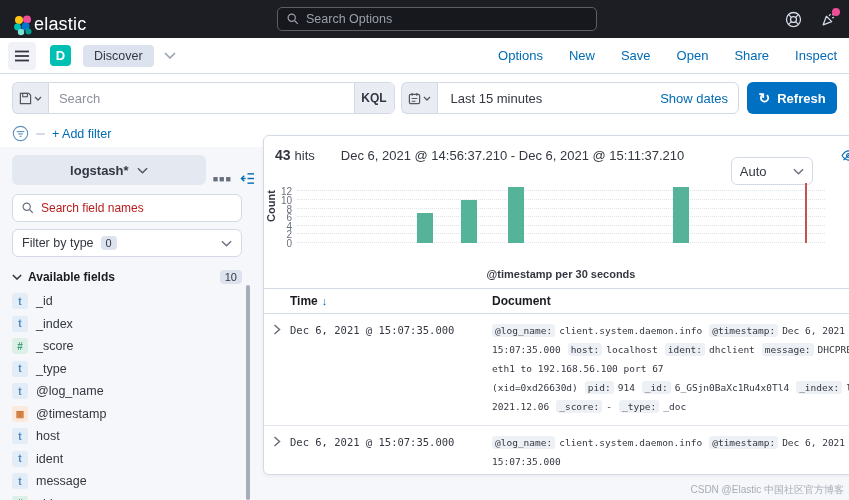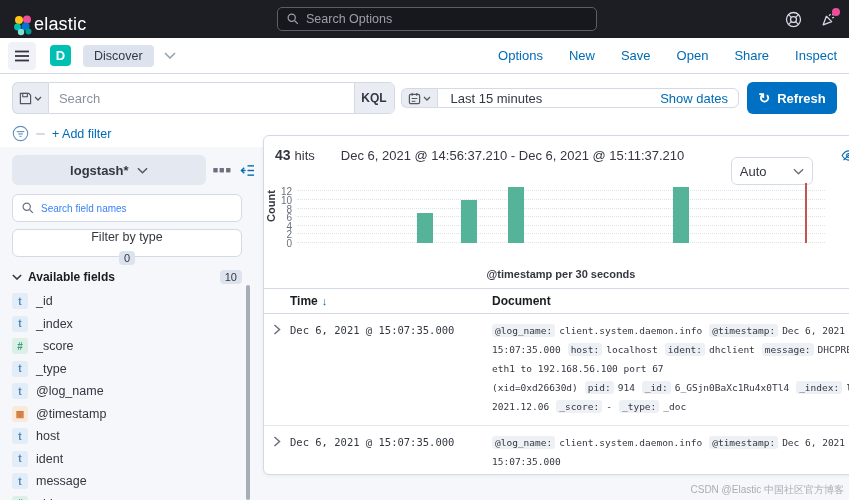--- a/index.html
+++ b/index.html
@@ -37,21 +37,21 @@
   .querybar { position:absolute; left:0; top:74px; width:849px; height:48px; background:#fff;
     display:flex; align-items:center; padding:0 12px; }
   .save-seg { width:36px; height:32px; background:#e9edf3; border:1px solid #d3dae6;
     border-right:none; border-radius:6px 0 0 6px; display:flex; align-items:center; justify-content:center; gap:2px; }
   .q-input { width:347px; height:32px; background:#fff; border:1px solid #d3dae6; border-radius:0 6px 6px 0;
     display:flex; align-items:center; }
   .q-ph { flex:1; padding-left:10px; color:#8d919e; font-size:13px; }
   .kql { height:30px; width:40px; background:#e9edf3; border-left:1px solid #d3dae6;
     border-radius:0 5px 5px 0; display:flex; align-items:center; justify-content:center;
     font-size:12px; font-weight:600; color:#343741; }
-  .date-group { display:flex; margin-left:6px; height:20px; width:339px; }
+  .date-group { display:flex; margin-left:6px; height:32px; width:339px; }
   .date-seg { width:36px; background:#e9edf3; border:1px solid #d3dae6; border-right:none;
     border-radius:6px 0 0 6px; display:flex; align-items:center; justify-content:center; gap:2px; }
   .date-main { flex:1; border:1px solid #d3dae6; border-radius:0 6px 6px 0; display:flex;
     align-items:center; padding:0 10px 0 13px; }
   .date-text { font-size:13px; color:#343741; }
   .show-dates { margin-left:auto; color:#006bb4; font-size:13px; font-weight:500; cursor:pointer; }
   .refresh-btn { margin-left:8px; width:90px; height:32px; background:#0071c2; color:#fff;
     border:none; border-radius:6px; font-size:13px; font-weight:600; display:flex;
     align-items:center; justify-content:center; gap:7px; font-family:inherit; cursor:pointer; }
   .refresh-glyph { font-size:14px; line-height:1; }
@@ -60,30 +60,30 @@
   .filterbar { position:absolute; left:0; top:120px; width:849px; height:27px; background:#fff;
     display:flex; align-items:center; padding-left:12px; gap:7px; }
   .filter-dash { width:9px; height:2px; background:#d3dae6; border-radius:1px; }
   .add-filter { color:#006bb4; font-size:12.5px; font-weight:500; cursor:pointer; }
 
   
   .main { position:absolute; left:0; top:147px; width:849px; height:353px; background:#f5f7fa; }
 
   
   .sidebar { position:absolute; left:0; top:147px; width:255px; height:353px; padding:8px 0 0 12px; }
-  .ip-row { display:flex; align-items:center; }
+  .ip-row { display:flex; align-items:flex-end; }
   .ip-pill { width:203px; height:30px; background:#e3e8f1; border-radius:6px; display:flex;
     align-items:center; justify-content:center; gap:8px; font-size:13px; font-weight:bold; color:#343741; }
   .ip-icons { display:flex; align-items:center; gap:8px; margin-left:7px; }
   .dots { color:#69707d; font-size:9px; letter-spacing:1px; }
   .f-search { margin-top:9px; width:230px; height:28px; background:#fff; border:1px solid #d3dae6;
     border-radius:6px; display:flex; align-items:center; gap:7px; padding:0 9px; }
-  .f-search .ph { color:#3b82f6; font-size:10px; }
+  .f-search .ph { color:#b91c1c; font-size:12px; }
   .f-type { margin-top:7px; width:230px; height:28px; background:#fff; border:1px solid #d3dae6;
-    border-radius:6px; display:flex; align-items:center; gap:7px; padding:0 9px; font-size:12.5px;flex-direction:column; }
+    border-radius:6px; display:flex; align-items:center; gap:7px; padding:0 9px; font-size:12.5px; }
   .badge { background:#dde3ee; border-radius:4px; font-size:11px; padding:1px 5px; color:#343741; }
   .f-type .caret { margin-left:auto; }
   .avail { margin-top:13px; width:230px; display:flex; align-items:center; gap:6px; }
   .avail-label { font-size:12px; font-weight:bold; color:#1a1c21; }
   .avail .badge { margin-left:auto; }
   .fields { margin-top:6px; }
   .field { display:flex; align-items:center; gap:8px; height:22.5px; cursor:pointer; }
   .fi { width:16px; height:16px; border-radius:3px; font-size:10px; font-weight:bold;
     display:flex; align-items:center; justify-content:center; }
   .fi-t { background:#e2edf8; color:#4c88bf; }

